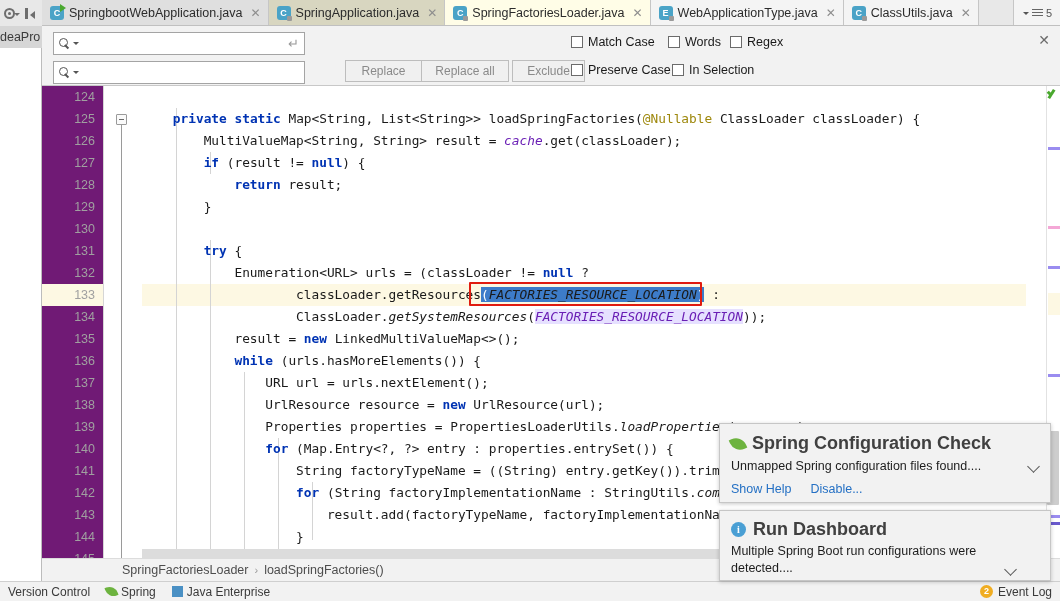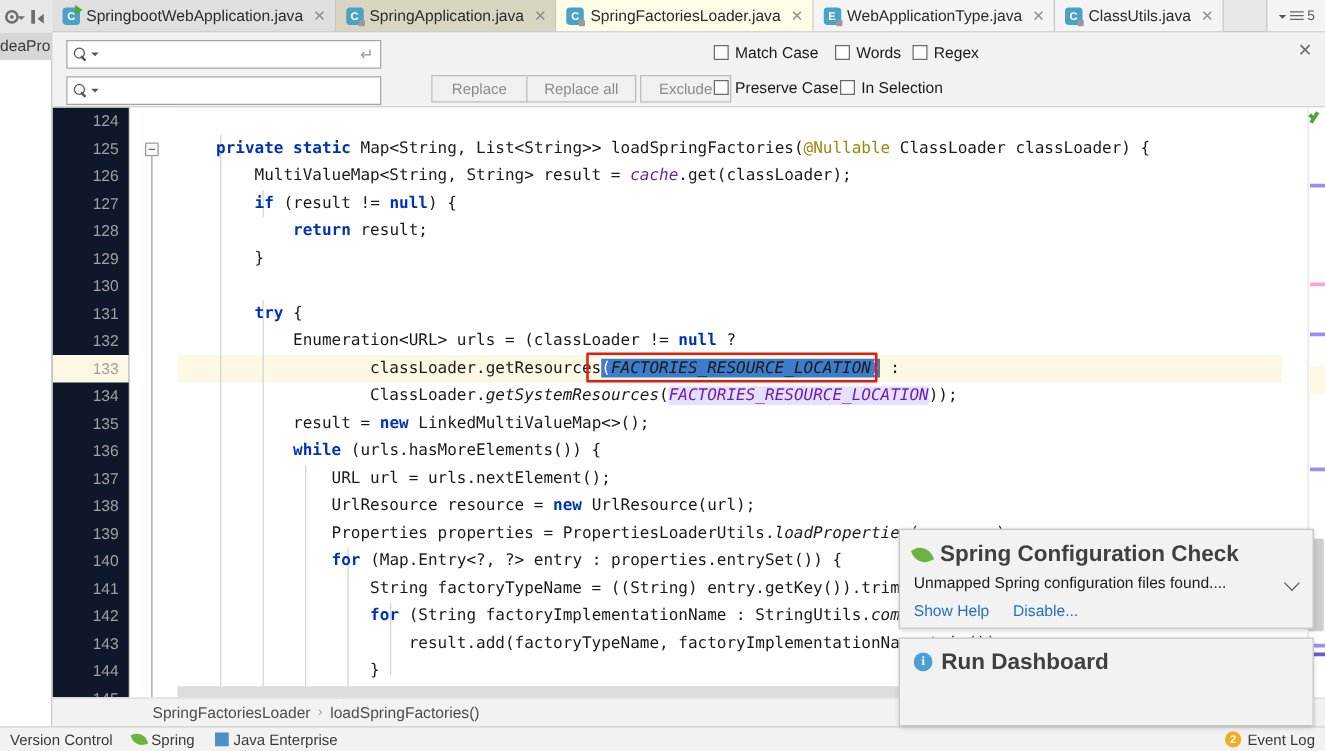--- a/index.html
+++ b/index.html
@@ -130,21 +130,21 @@
   .sep-v{position:absolute;width:1px;background:#cfcfcf;}
 
   .close-x{position:absolute;color:#6b6b6b;font-size:14px;cursor:default;}
 
   
   .editor{
     position:absolute;left:42px;top:86px;right:0;bottom:43px;background:#fff;
     overflow:hidden;
   }
   .gutter{
-    position:absolute;left:0;top:0;width:62px;bottom:0;background:#0f172a;
+    position:absolute;left:0;top:0;width:62px;bottom:0;background:#701a75;
     border-right:1px solid #d6d6d6;
   }
   .foldcol{position:absolute;left:62px;top:0;width:38px;bottom:0;background:#fff;}
   .codearea{position:absolute;left:100px;top:0;right:34px;bottom:0;overflow:hidden;}
 
   .lnrow{position:absolute;left:0;right:0;height:22px;}
   .lnum{
     position:absolute;right:8px;top:0;line-height:22px;
     color:#a0a0a0;font-size:12.5px;font-family:"Liberation Sans",sans-serif;
   }
@@ -523,15 +523,19 @@
       <span class="notif-link">Show Help</span>
       <span class="notif-link">Disable...</span>
     </div>
   </div>
 
   <div class="notif" style="left:719px;top:510px;width:332px;height:71px;">
     <div style="display:flex;align-items:center;gap:7px;padding:8px 10px 0 11px;">
       <span class="info-ico">i</span>
       <span class="notif-title">Run Dashboard</span>
     </div>
+    <div style="display:flex;align-items:flex-end;padding:3px 10px 0 11px;">
+      <span class="notif-body" style="flex:1;max-width:275px;">Multiple Spring Boot run configurations were detected....</span>
+      <span class="chev" style="margin-bottom:2px;"></span>
+    </div>
   </div>
 
 </div>
 
 </body></html>

